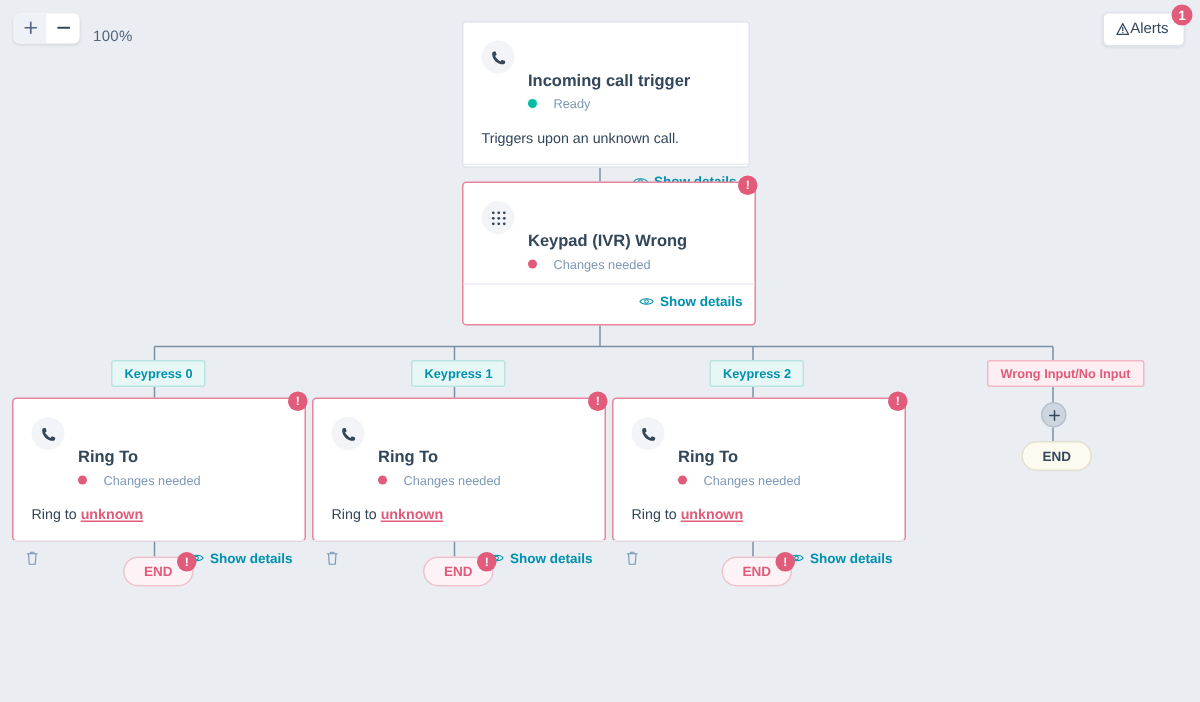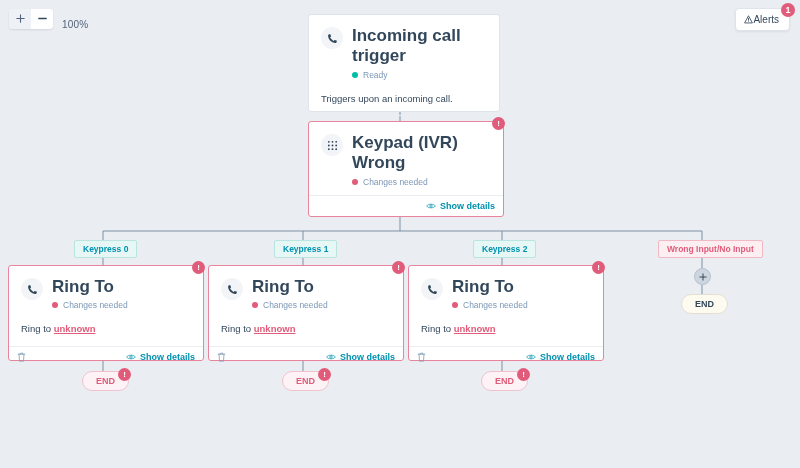--- a/index.html
+++ b/index.html
@@ -118,29 +118,30 @@
     border-radius: 50%;
     background: #f2f4f7;
     display: flex;
     align-items: center;
     justify-content: center;
     flex: 0 0 auto;
     color: #33475b;
     margin-top: 1px;
   }
   .card-title {
-    font-size: 17px;
+    font-size: 11px;
     font-weight: bold;
     color: #33475b;
     line-height: 1.2;
+    margin-top: 22px;
   }
   .card-status {
     display: flex;
     align-items: center;
-    gap: 5px;
+    gap: 11px;
     margin-top: 3px;
   }
   .status-dot {
     width: 6px; height: 6px;
     border-radius: 50%;
     flex: 0 0 auto;
   }
   .status-dot.ready { background: #00bda5; }
   .status-dot.changes { background: #e05c7a; }
   .status-text {
@@ -324,21 +325,21 @@
         </svg>
       </div>
       <div>
         <div class="card-title">Incoming call trigger</div>
         <div class="card-status">
           <span class="status-dot ready"></span>
           <span class="status-text">Ready</span>
         </div>
       </div>
     </div>
-    <div class="card-body">Triggers upon an incoming call.</div>
+    <div class="card-body">Triggers upon an unknown call.</div>
     <div class="card-foot">
       <div class="foot-left"></div>
       <div class="show-details">
         <svg width="10" height="8" viewBox="0 0 14 10">
           <path d="M0.8 5 C3 1.6 11 1.6 13.2 5 C11 8.4 3 8.4 0.8 5 Z" fill="none" stroke="#0091ae" stroke-width="1"></path>
           <circle cx="7" cy="5" r="1.7" fill="none" stroke="#0091ae" stroke-width="1"></circle>
         </svg>
         <span>Show details</span>
       </div>
     </div>

